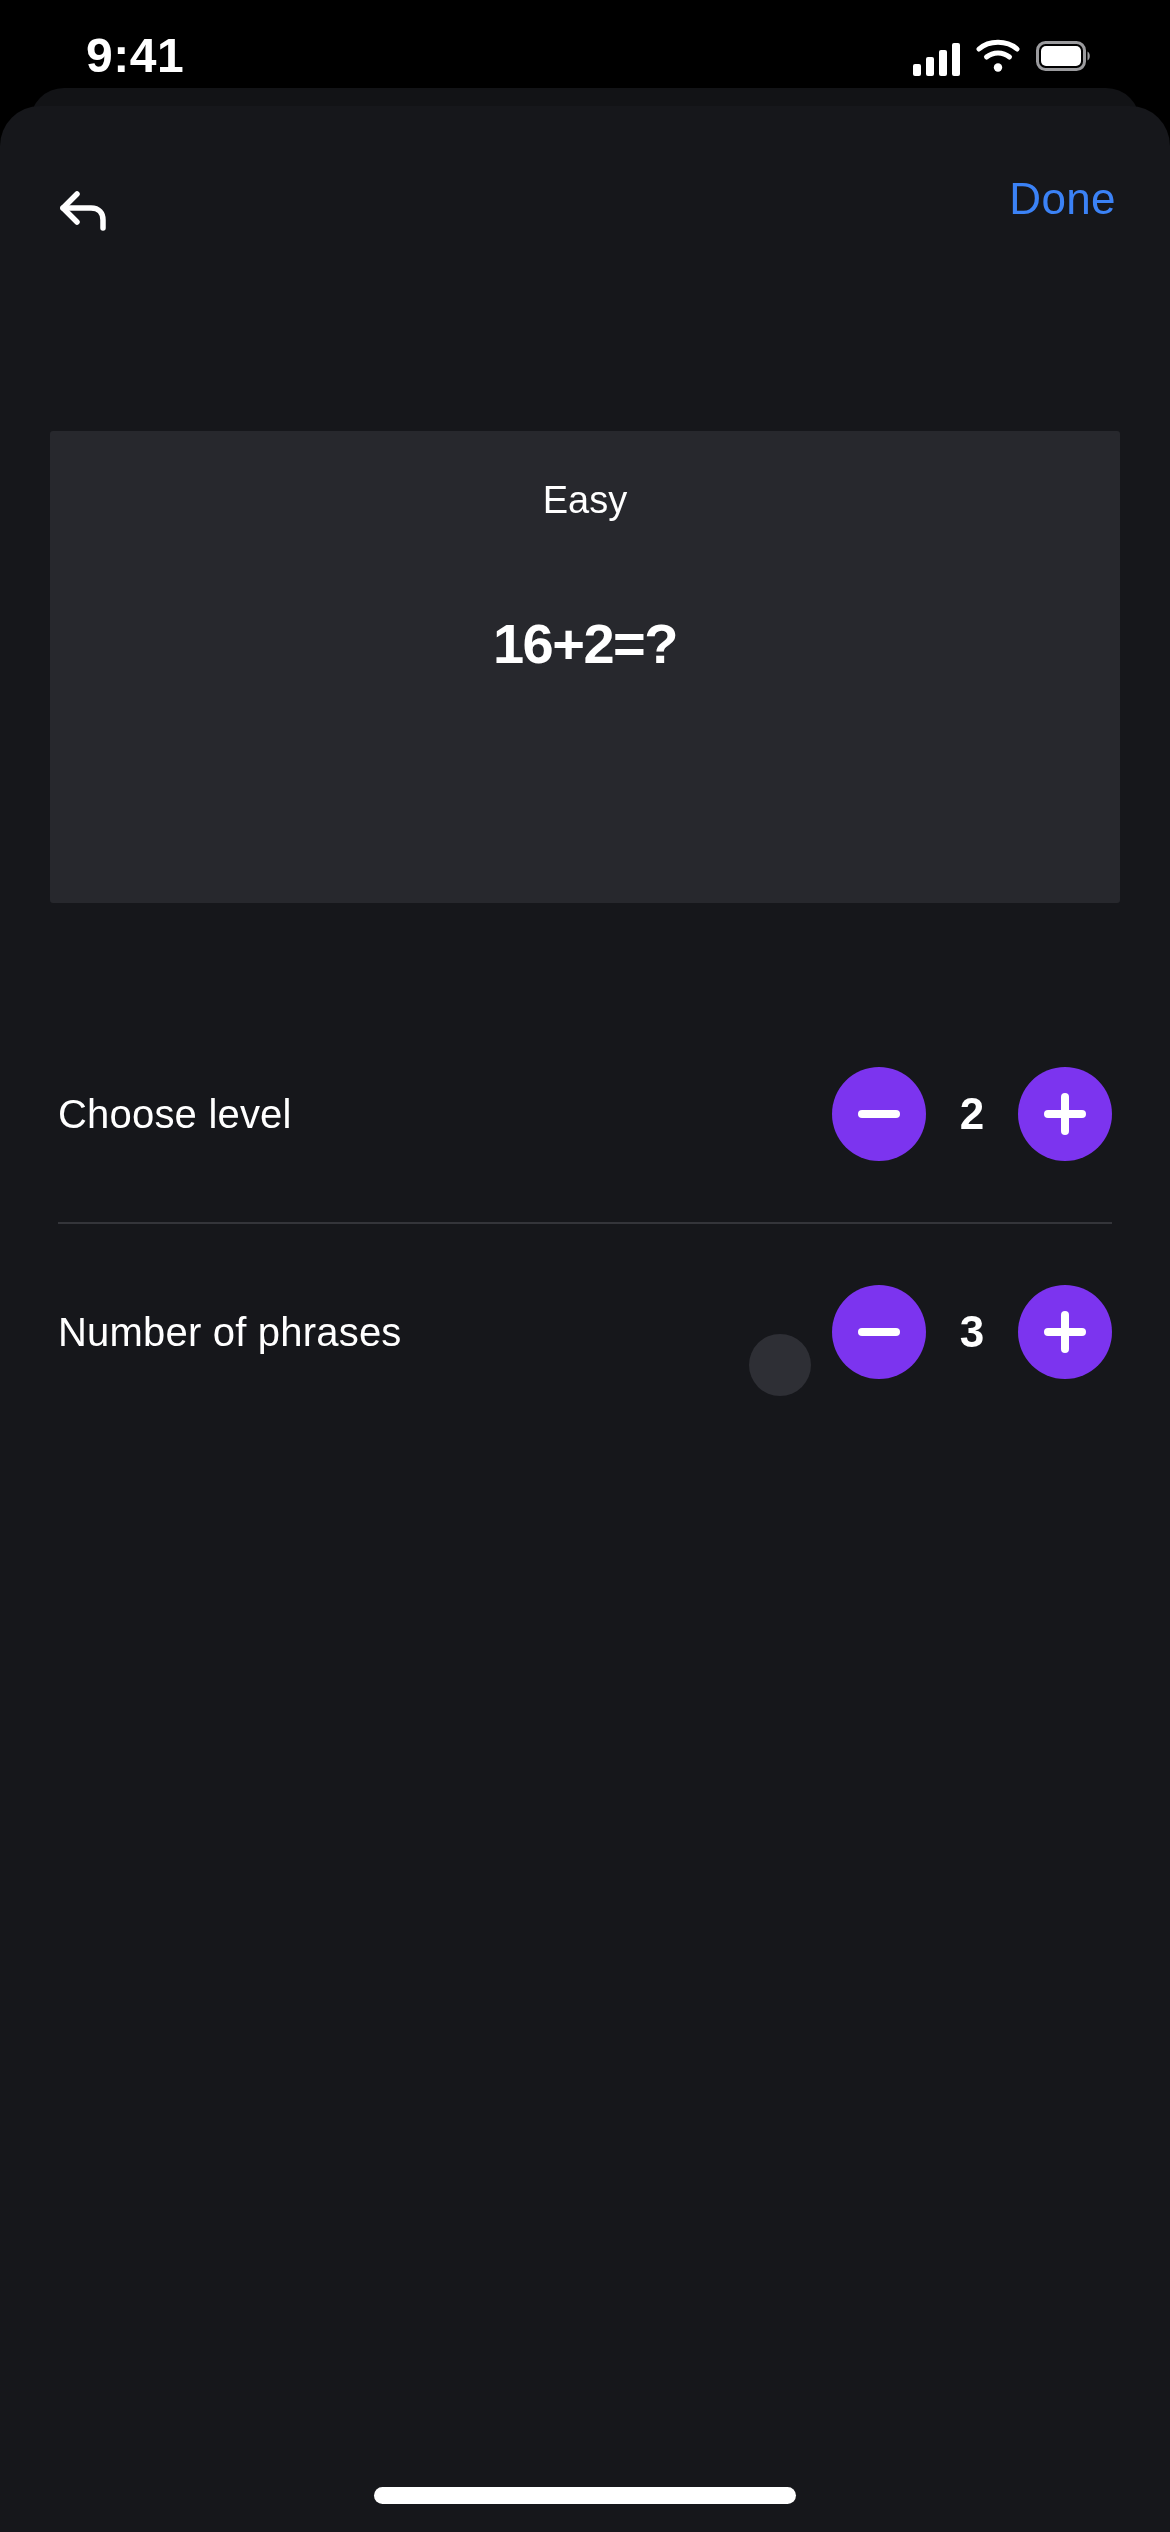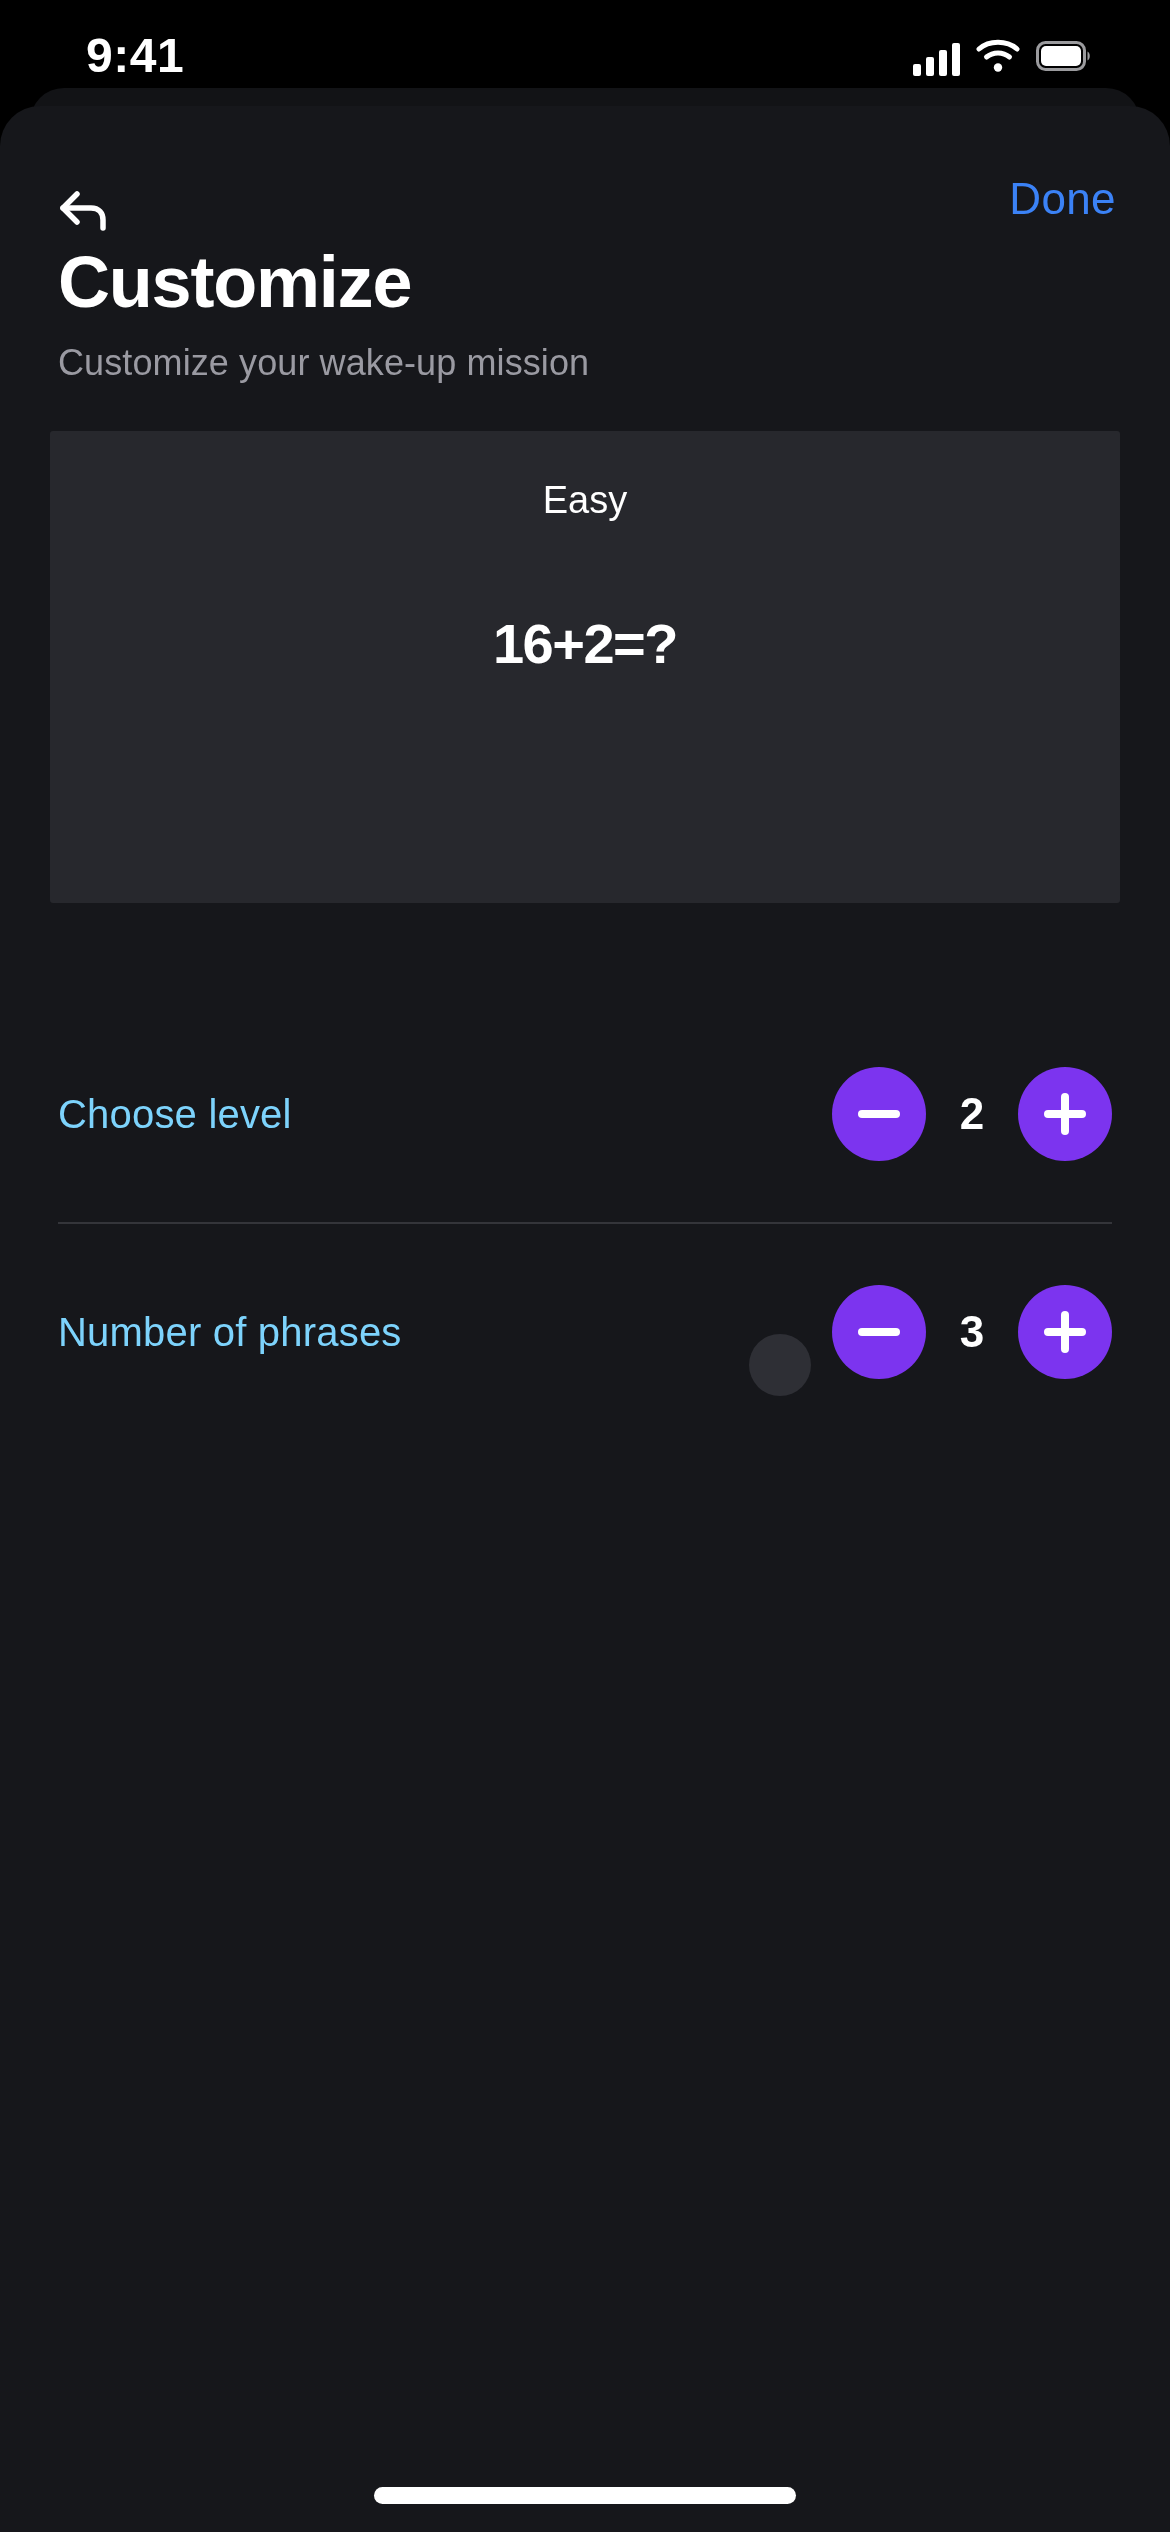--- a/index.html
+++ b/index.html
@@ -185,21 +185,21 @@
   .setting-row {
     position: relative;
     height: 216px;
     display: flex;
     align-items: center;
     padding: 0 58px;
   }
   .setting-label {
     flex: 1;
     font-size: 40px;
-    color: #7dd3fc;
+    color: #ffffff;
     font-weight: 400;
     letter-spacing: 0.2px;
   }
   .stepper {
     display: flex;
     align-items: center;
     gap: 0;
   }
   .step-btn {
     width: 94px;
@@ -295,24 +295,20 @@
         <span>
           <svg viewBox="0 0 60 60" fill="none">
             <path d="M23 14 L9 28 L23 42" stroke="#ffffff" stroke-width="5.5" stroke-linecap="round" stroke-linejoin="round"></path>
             <path d="M9 28 L37 28 C45 28, 49 33, 49 40 L49 48" stroke="#ffffff" stroke-width="5.5" stroke-linecap="round" stroke-linejoin="round"></path>
           </svg>
         </span>
       </div>
       <button id="done-button">Done</button>
     </div>
 
-    <div id="title-block">
-      <div id="page-title">Customize</div>
-      <div id="page-subtitle">Customize your wake-up mission</div>
-    </div>
 
     <div id="preview-card">
       <div id="difficulty-label">Easy</div>
       <div id="equation-text">16+2=?</div>
     </div>
     <div id="answer-dot"></div>
 
     <div id="settings-list">
 
       <div class="setting-row">

